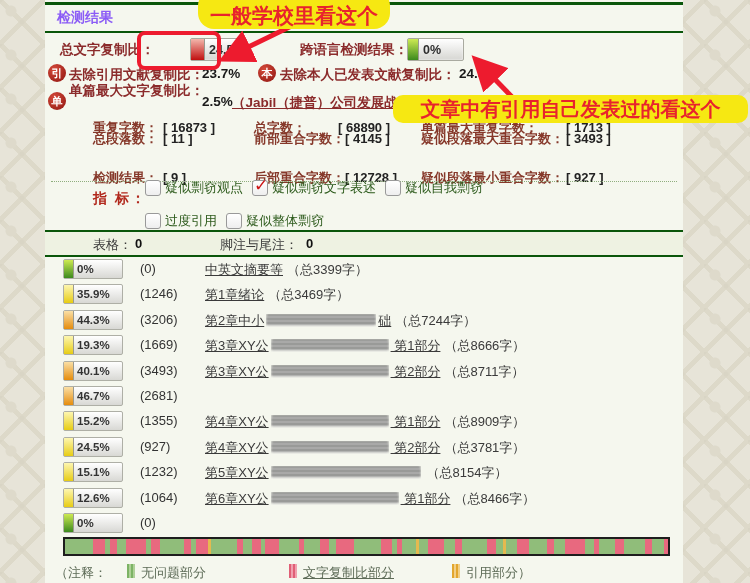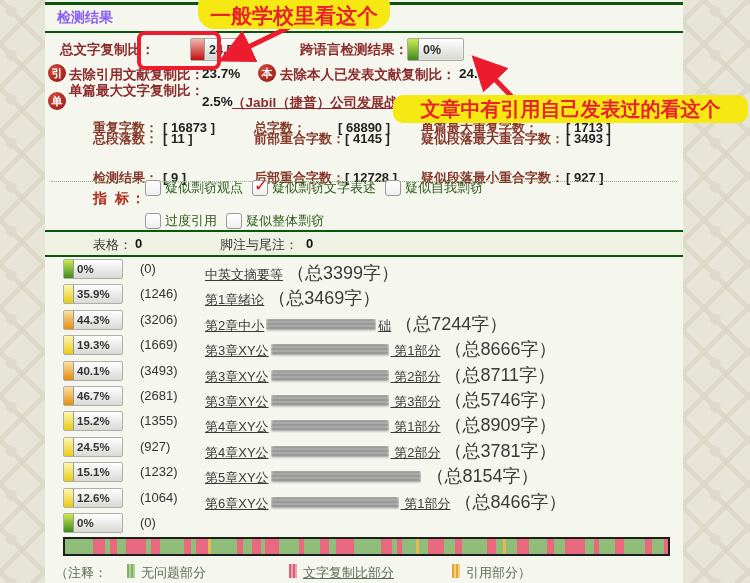--- a/index.html
+++ b/index.html
@@ -52,21 +52,21 @@
   
   #sections{position:absolute;left:0;top:257px;width:100%;}
   .sec-row{position:relative;height:25.4px;}
   .sec-badge{position:absolute;left:18px;top:2px;width:58px;height:18px;border:1px solid #aeafa6;border-radius:2px;
     background:linear-gradient(#ffffff,#d8d8d4);display:flex;align-items:center;}
   .sec-badge .fill{width:9px;height:100%;border-right:1px solid #9a9a90;}
   .sec-badge .pct{font-size:11.5px;font-weight:bold;color:#333;margin-left:3px;}
   .sec-cnt{position:absolute;left:95px;top:4px;font-size:13px;color:#333;}
   .sec-link{position:absolute;left:160px;top:4px;font-size:13px;color:#3a3a3a;
     text-decoration:underline;cursor:pointer;white-space:nowrap;}
-  .sec-total{font-size:18px;color:#3a3a3a;text-decoration:none;display:inline-block;margin-left:4px;text-align:right;}
+  .sec-total{font-size:13px;color:#3a3a3a;text-decoration:none;display:inline-block;margin-left:4px;text-align:right;}
   .redact-wrap{display:inline-block;height:13px;vertical-align:-2px;margin:0 2px;overflow:hidden;}
   .redact-ink{display:block;height:12px;border-radius:2px;opacity:.85;
     background:repeating-linear-gradient(180deg,#5e5e5e 0 2px,#c8c8c8 2px 4px);filter:blur(1.2px);}
   
   #overlap-bar{position:absolute;left:18px;top:537px;width:603px;height:15px;border:2px solid #1d1d1d;
     display:flex;overflow:hidden;background:#90bd7a;}
   .seg{height:100%;flex:none;}
   .c-g{background:#90bd7a;}
   .c-r{background:#e8697f;}
   .c-o{background:#e5b94f;}
@@ -220,21 +220,20 @@
           </div>
           <span class="sec-cnt">(3493)</span>
           <span class="sec-link"><span>第3章XY公</span><span class="redact-wrap" style="width: 118px;"><span class="redact-ink"></span></span><span> 第2部分</span><span class="sec-total">（总8711字）</span></span>
         </div>
         <div class="sec-row">
           <div class="sec-badge">
             <span class="fill f-orange"></span>
             <span class="pct">46.7%</span>
           </div>
           <span class="sec-cnt">(2681)</span>
-          <span class="sec-link"><span>第3章XY公</span><span class="redact-wrap" style="width: 118px;"><span class="redact-ink"></span></span><span> 第3部分</span><span class="sec-total">（总5746字）</span></span>
         </div>
         <div class="sec-row">
           <div class="sec-badge">
             <span class="fill f-yellow"></span>
             <span class="pct">15.2%</span>
           </div>
           <span class="sec-cnt">(1355)</span>
           <span class="sec-link"><span>第4章XY公</span><span class="redact-wrap" style="width: 118px;"><span class="redact-ink"></span></span><span> 第1部分</span><span class="sec-total">（总8909字）</span></span>
         </div>
         <div class="sec-row">

